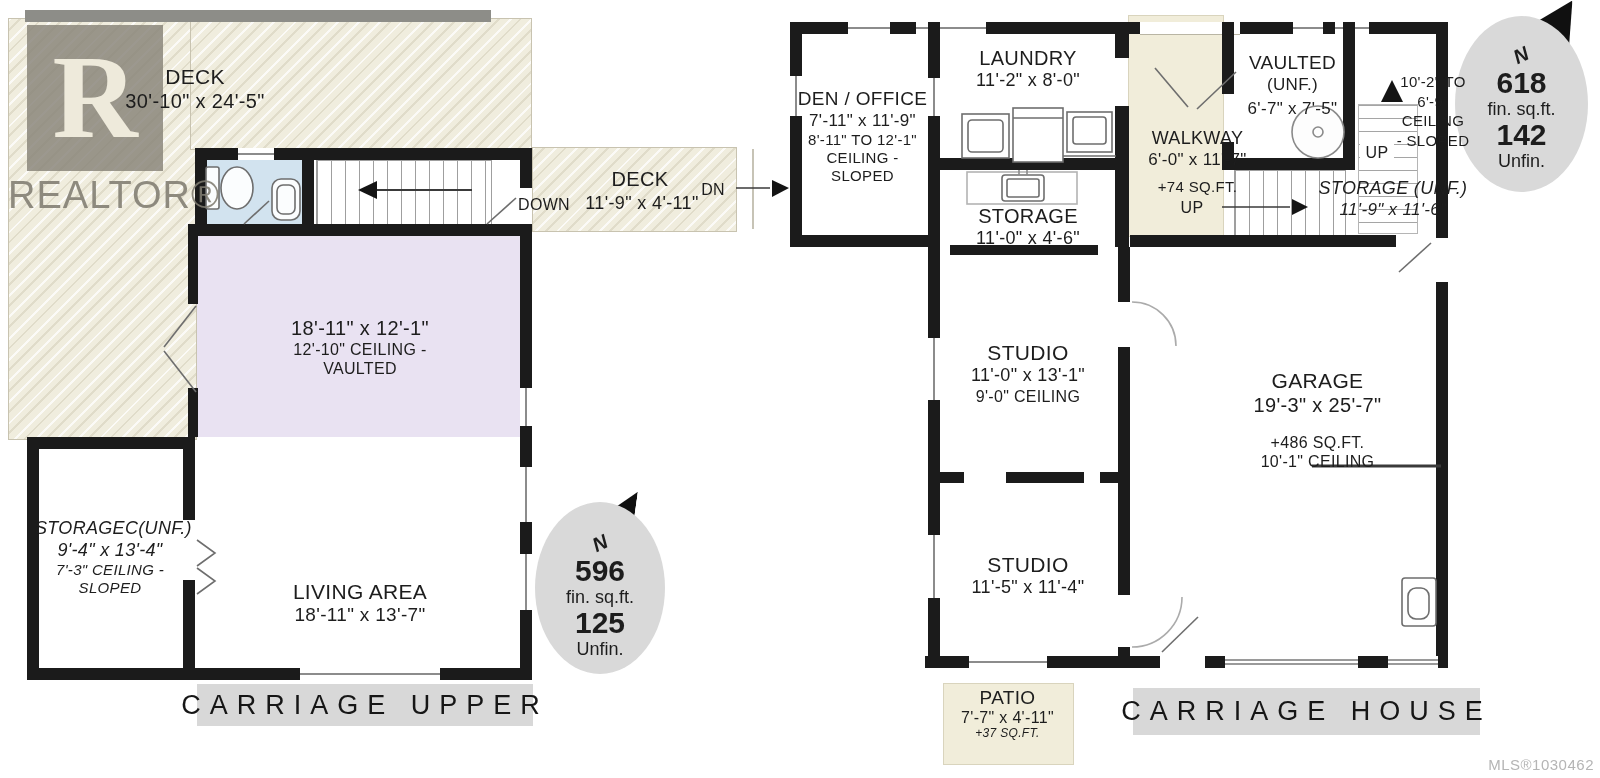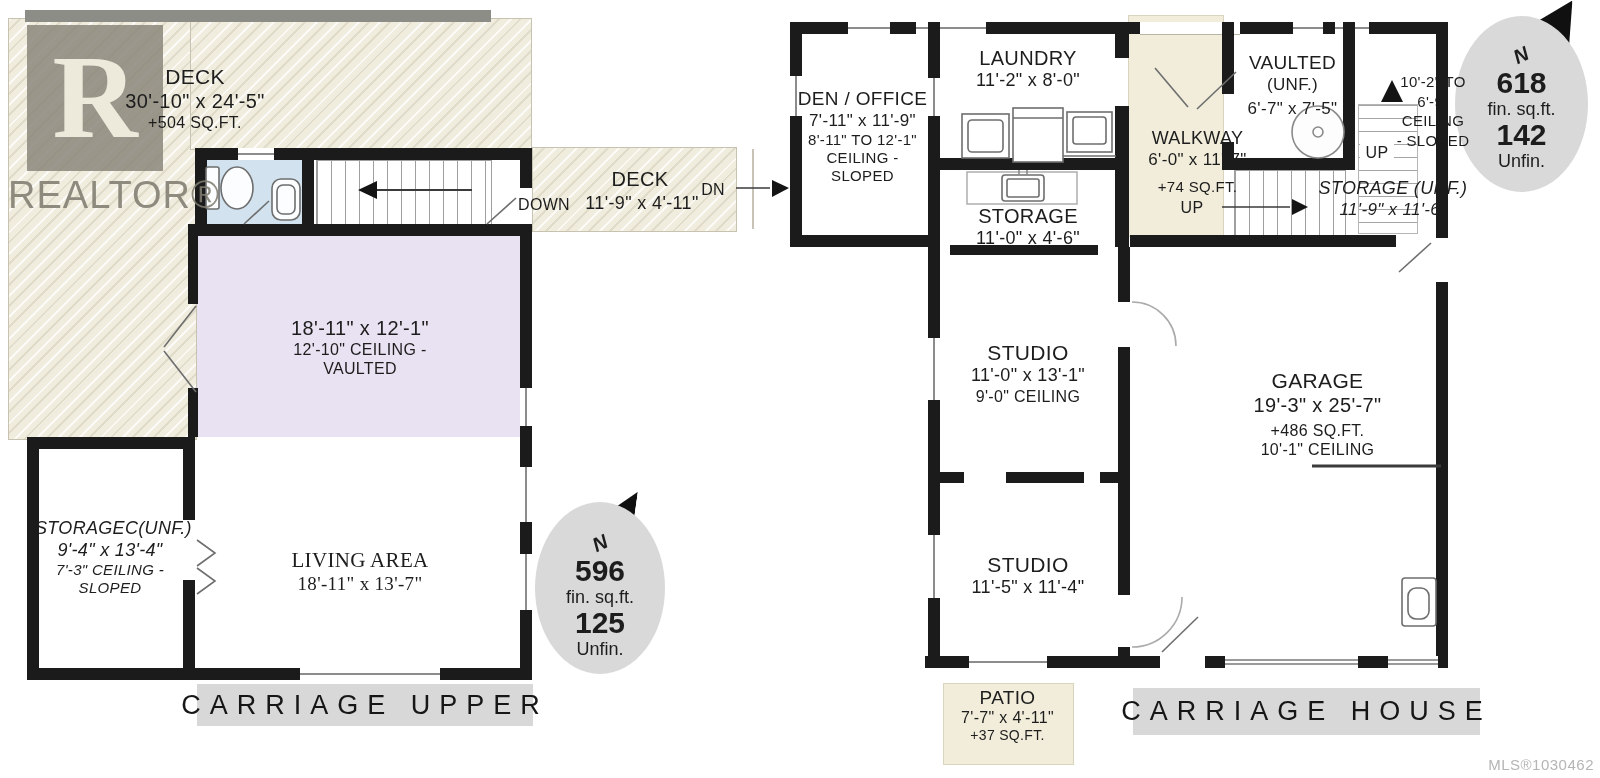--- a/index.html
+++ b/index.html
@@ -13,21 +13,21 @@
   .deck{position:absolute;background-color:#f0edde;border:1px solid #c8c3b0;
         background-image:repeating-linear-gradient(135deg,rgba(255,255,255,.75) 0 2px,rgba(0,0,0,0) 2px 7px,rgba(198,192,168,.38) 7px 9px,rgba(0,0,0,0) 9px 15px);}
   .beige{position:absolute;background:#f1edda;border:1px solid #d9d4bd;}
   .room-bed{position:absolute;background:#e9e2f2;}
   .room-bath{position:absolute;background:#d2e3ef;}
   .tread-v{position:absolute;background-color:#fff;border:1px solid #9f9f9f;
         background-image:repeating-linear-gradient(90deg,#9f9f9f 0 1px,rgba(0,0,0,0) 1px 14px);}
   .tread-h{position:absolute;background-color:#fff;border:1px solid #b5b5b5;
         background-image:repeating-linear-gradient(180deg,#a5a5a5 0 1px,rgba(0,0,0,0) 1px 13px);}
   .lb{position:absolute;text-align:center;line-height:1.2;letter-spacing:.02em;}
-  .s14{font-size:14px;} .s15{font-size:15px;} .s16{font-size:16px;} .s17{font-size:17px;}
+  .s14{font-size:12px;font-style:italic;} .s15{font-size:15px;} .s16{font-size:16px;} .s17{font-size:17px;}
   .s18{font-size:18px;} .s19{font-size:19px;} .s20{font-size:20px;} .s21{font-size:21px;}
   .band{position:absolute;background:#d8d8d8;color:#161616;display:flex;align-items:center;justify-content:center;
         font-size:27px;letter-spacing:9px;font-weight:500;white-space:nowrap;}
   .compass{position:absolute;background:#d9d9d9;border-radius:50%;text-align:center;color:#1d1d1d;}
   .compass .n{display:inline-block;font-weight:bold;font-style:italic;font-size:20px;transform:rotate(-26deg);}
   .compass .big{font-size:30px;font-weight:bold;line-height:1.05;}
   .compass .sm{font-size:18px;line-height:1.15;}
   .tri{position:absolute;background:#101010;}
   .wm-box{position:absolute;left:27px;top:25px;width:136px;height:146px;background:rgba(134,130,119,.82);
           display:flex;align-items:center;justify-content:center;}
@@ -189,32 +189,31 @@
   </svg>
 
   <div class="wm-box">
     <span class="wm-r">R</span>
   </div>
   <div class="wm-text">REALTOR®</div>
 
   <div class="lb" style="left:50px;top:64px;width:290px;">
     <div class="s21">DECK</div>
     <div class="s20">30'-10" x 24'-5"</div>
-    <div class="s16">+504 SQ.FT.</div>
   </div>
   <div class="lb s16" style="left:512px;top:195px;width:64px;">DOWN</div>
   <div class="lb s20" style="left:570px;top:167px;width:140px;">DECK</div>
   <div class="lb s18" style="left:577px;top:193px;width:130px;">11'-9" x 4'-11"</div>
   <div class="lb s16" style="left:696px;top:180px;width:34px;">DN</div>
   <div class="lb" style="left:225px;top:316px;width:270px;">
     <div class="s20">18'-11" x 12'-1"</div>
     <div class="s16">12'-10" CEILING -</div>
     <div class="s16">VAULTED</div>
   </div>
-  <div class="lb" style="left:225px;top:548px;width:270px;font-family:Liberation Serif, serif;">
+  <div class="lb" style="left:225px;top:579px;width:270px;">
     <div class="s21">LIVING AREA</div>
     <div class="s19">18'-11" x 13'-7"</div>
   </div>
   <div class="lb" style="left:35px;top:518px;width:150px;font-style:italic;">
     <div class="s18">STORAGEC(UNF.)</div>
     <div class="s18">9'-4" x 13'-4"</div>
     <div class="s15">7'-3" CEILING -</div>
     <div class="s15">SLOPED</div>
   </div>
   <div class="band" style="left:197px;top:684px;width:336px;height:42px;">CARRIAGE UPPER</div>
@@ -261,21 +260,21 @@
     <div class="s18">11'-0" x 13'-1"</div>
     <div class="s16">9'-0" CEILING</div>
   </div>
   <div class="lb" style="left:938px;top:552px;width:180px;">
     <div class="s21">STUDIO</div>
     <div class="s18">11'-5" x 11'-4"</div>
   </div>
   <div class="lb" style="left:1190px;top:368px;width:255px;">
     <div class="s21">GARAGE</div>
     <div class="s20">19'-3" x 25'-7"</div>
-    <div class="s16" style="margin-top:4px;">+486 SQ.FT.</div>
+    <div class="s16" style="margin-top:16px;">+486 SQ.FT.</div>
     <div class="s16">10'-1" CEILING</div>
   </div>
   <div class="lb" style="left:943px;top:687px;width:129px;line-height:1.15;">
     <div class="s19">PATIO</div>
     <div class="s16">7'-7" x 4'-11"</div>
     <div class="s14">+37 SQ.FT.</div>
   </div>
   <div class="band" style="left:1133px;top:688px;width:347px;height:47px;">CARRIAGE HOUSE</div>
 
   <div class="mls">MLS®1030462</div>

